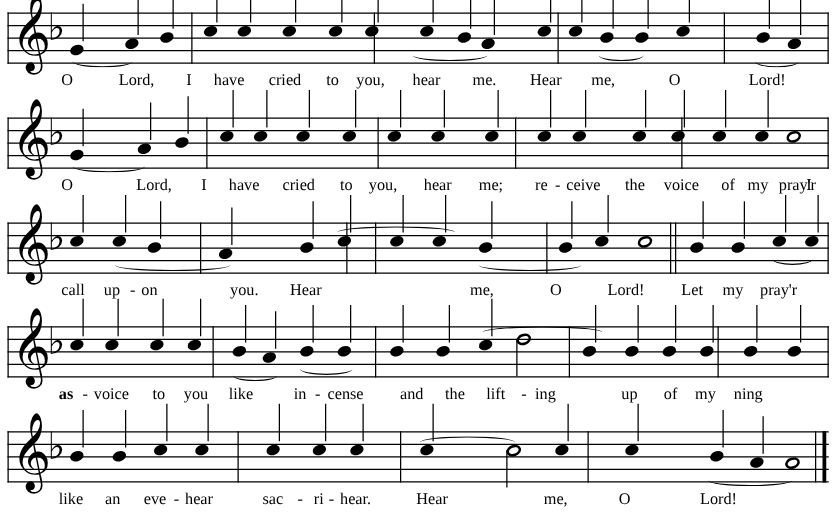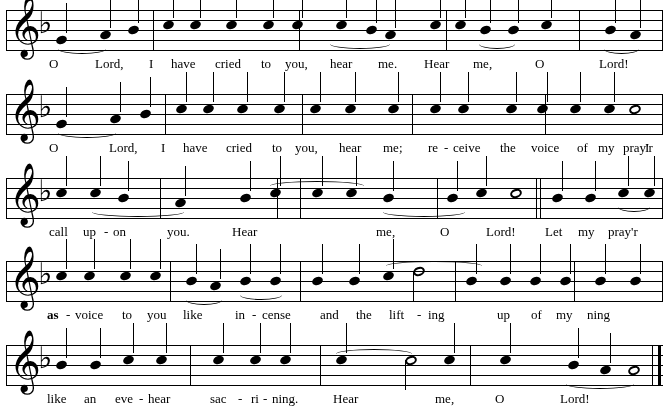--- a/index.html
+++ b/index.html
@@ -475,21 +475,21 @@
       <div class="slur under" style="left:92px; top:39px; width:92px;"></div>
       <div class="slur" style="left:270px; top:13px; width:94px;"></div>
       <div class="slur under" style="left:383px; top:39px; width:82px;"></div>
       <div class="slur under" style="left:618px; top:34px; width:32px;"></div>
     </div>
     <div class="lyrics">
       <span class="syl" style="left:49px;">call</span>
       <span class="syl" style="left:83px;">up</span>
       <span class="syl" style="left:104px;">-</span>
       <span class="syl" style="left:113px;">on</span>
-      <span class="syl" style="left:167px;">you.</span>
+      <span class="syl" style="left:184px;">you.</span>
       <span class="syl" style="left:232px;">Hear</span>
       <span class="syl" style="left:376px;">me,</span>
       <span class="syl" style="left:440px;">O</span>
       <span class="syl" style="left:486px;">Lord!</span>
       <span class="syl" style="left:545px;">Let</span>
       <span class="syl" style="left:578px;">my</span>
       <span class="syl" style="left:608px;">pray'r</span>
     </div>
   </div>
 
@@ -692,21 +692,21 @@
     <div class="lyrics">
       <span class="syl" style="left:47px;">like</span>
       <span class="syl" style="left:84px;">an</span>
       <span class="syl" style="left:115px;">eve</span>
       <span class="syl" style="left:139px;">-</span>
       <span class="syl" style="left:148px;">hear</span>
       <span class="syl" style="left:210px;">sac</span>
       <span class="syl" style="left:238px;">-</span>
       <span class="syl" style="left:251px;">ri</span>
       <span class="syl" style="left:263px;">-</span>
-      <span class="syl" style="left:272px;">ning.</span>
+      <span class="syl" style="left:272px;">hear.</span>
       <span class="syl" style="left:333px;">Hear</span>
       <span class="syl" style="left:435px;">me,</span>
       <span class="syl" style="left:495px;">O</span>
       <span class="syl" style="left:560px;">Lord!</span>
     </div>
   </div>
 
 </div>
 
 </body></html>

